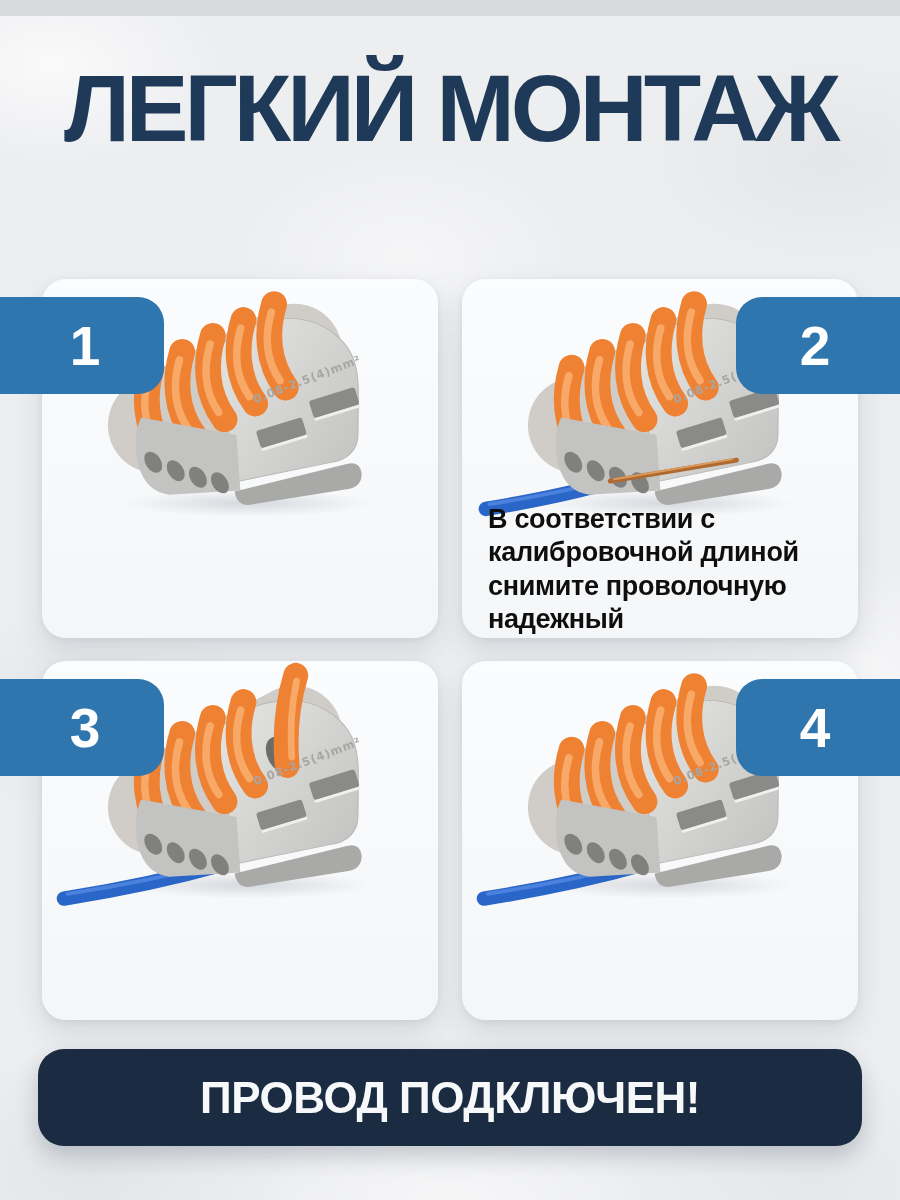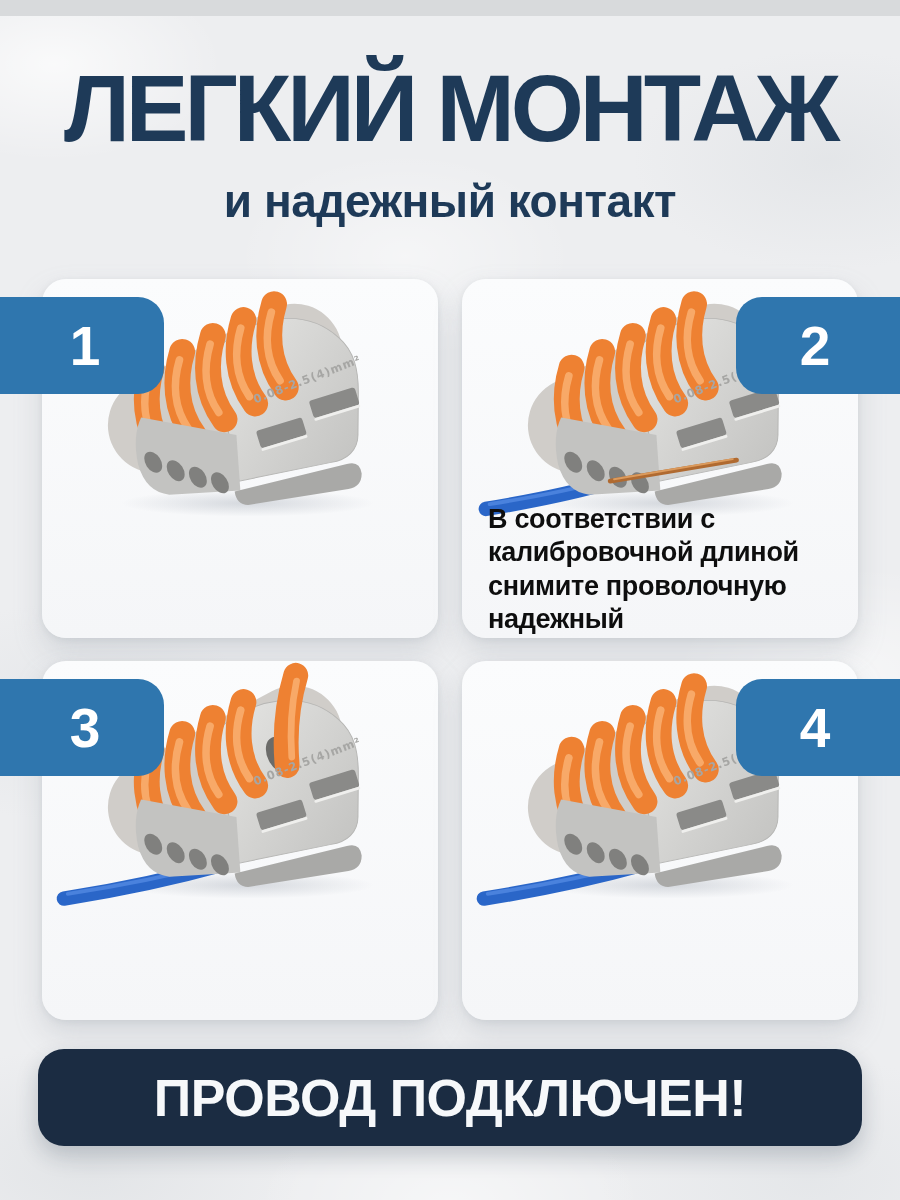--- a/index.html
+++ b/index.html
@@ -80,31 +80,30 @@
   .banner{
     position:absolute;left:38px;top:1033px;
     width:824px;height:97px;
     background:#1b2c42;
     border-radius:26px;
     box-shadow:0 10px 22px rgba(27,44,66,0.22);
     display:flex;align-items:center;justify-content:center;
   }
   .banner-label{
     color:#f6f8fa;
-    font-size:52px;font-weight:bold;letter-spacing:-0.5px;
+    font-size:44px;font-weight:bold;letter-spacing:-0.5px;
     white-space:nowrap;
   }
 </style>
 </head>
 <body>
 
 <div class="canvas">
 
   <div class="title">ЛЕГКИЙ МОНТАЖ</div>
-  <div class="subtitle">и надежный контакт</div>
 
   <div class="badge bleft row1">1</div>
   <div class="badge bright row1">2</div>
   <div class="badge bleft row2">3</div>
   <div class="badge bright row2">4</div>
 
   <div class="card c1">
     <div class="img">
     <svg viewBox="0 0 340 280" width="330" height="268" role="img">
       <defs>

